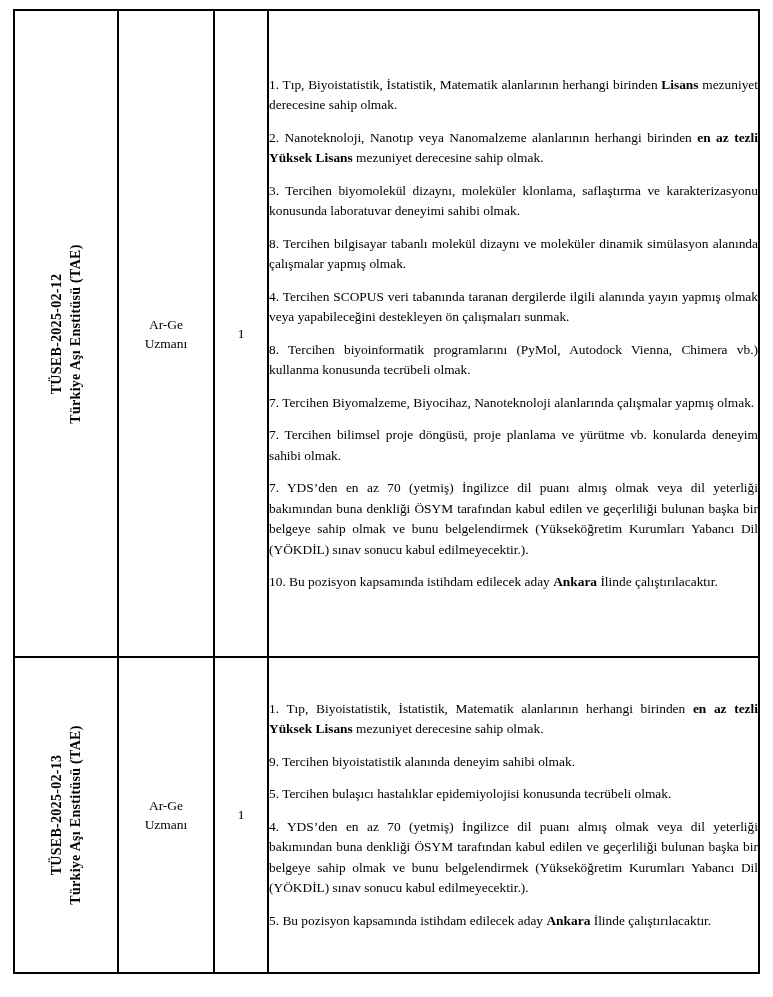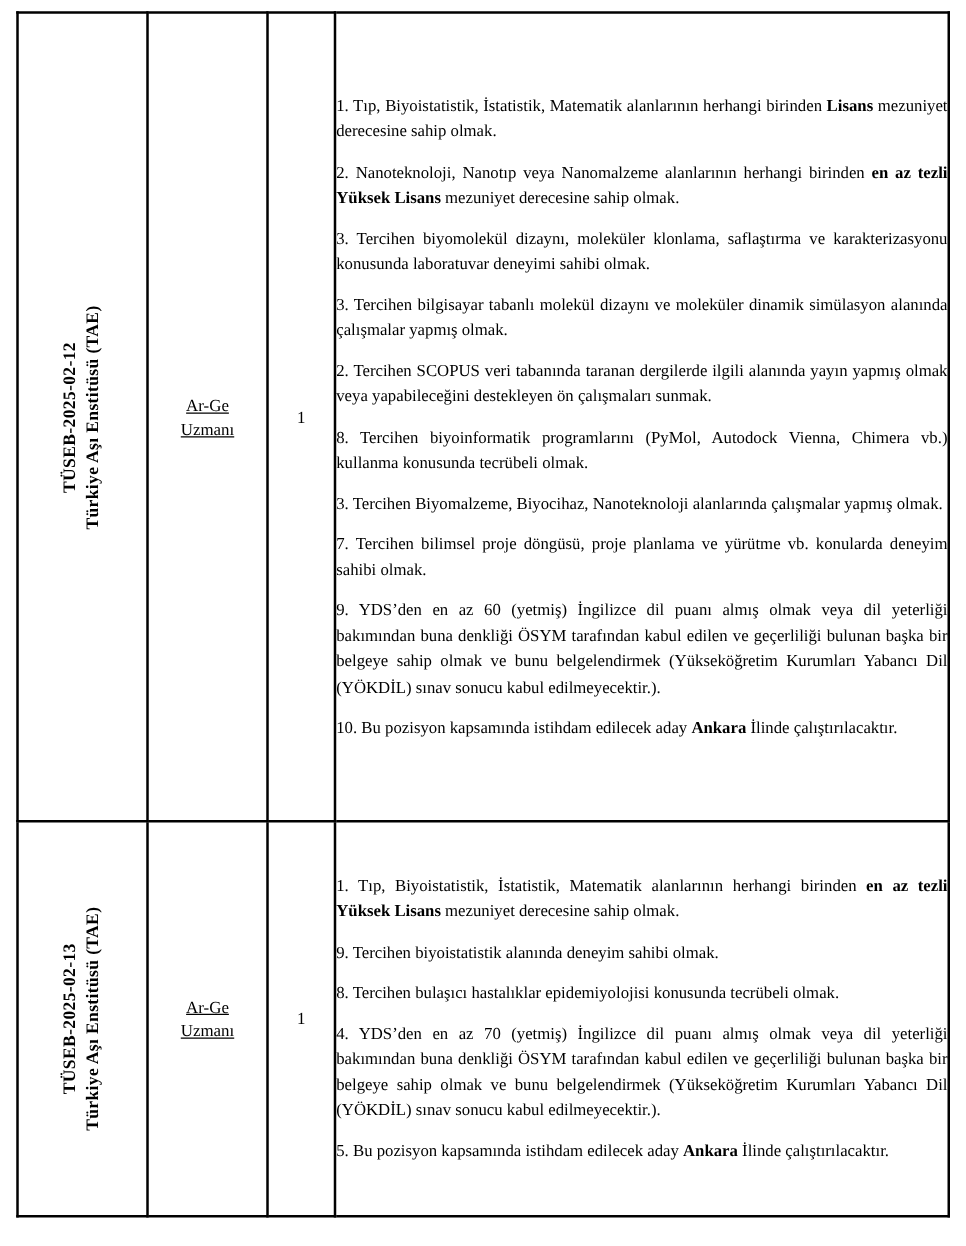--- a/index.html
+++ b/index.html
@@ -44,21 +44,21 @@
     transform: rotate(-90deg);
     white-space: nowrap;
     font-weight: bold;
     font-size: 14px;
     line-height: 19px;
     text-align: center;
     letter-spacing: 0.3px;
   }
   
   td.pos-cell { text-align: center; font-size: 13.5px; }
-  .pos-title { max-width: 62px; margin: 4px auto; line-height: 19px; text-decoration: underline; }
+  .pos-title { max-width: 62px; margin: 4px auto; line-height: 19px; }
   
   td.count-cell { text-align: center; font-size: 13.5px; }
   
   td.req-cell {
     vertical-align: top;
     padding: 13px 6px 8px 6px;
   }
   p.req {
     margin: 0 0 12px 0;
     font-size: 13.4px;
@@ -92,26 +92,26 @@
         <td class="pos-cell">
           <div class="pos-title">Ar-Ge Uzmanı</div>
         </td>
         <td class="count-cell">
           <span>1</span>
         </td>
         <td class="req-cell">
             <p class="req">1. Tıp, Biyoistatistik, İstatistik, Matematik alanlarının herhangi birinden <b>Lisans</b> mezuniyet derecesine sahip olmak.</p>
             <p class="req">2. Nanoteknoloji, Nanotıp veya Nanomalzeme alanlarının herhangi birinden <b>en az tezli Yüksek Lisans</b> mezuniyet derecesine sahip olmak.</p>
             <p class="req">3. Tercihen biyomolekül dizaynı, moleküler klonlama, saflaştırma ve karakterizasyonu konusunda laboratuvar deneyimi sahibi olmak.</p>
-            <p class="req">3. Tercihen bilgisayar tabanlı molekül dizaynı ve moleküler dinamik simülasyon alanında çalışmalar yapmış olmak.</p>
-            <p class="req">2. Tercihen SCOPUS veri tabanında taranan dergilerde ilgili alanında yayın yapmış olmak veya yapabileceğini destekleyen ön çalışmaları sunmak.</p>
+            <p class="req">8. Tercihen bilgisayar tabanlı molekül dizaynı ve moleküler dinamik simülasyon alanında çalışmalar yapmış olmak.</p>
+            <p class="req">4. Tercihen SCOPUS veri tabanında taranan dergilerde ilgili alanında yayın yapmış olmak veya yapabileceğini destekleyen ön çalışmaları sunmak.</p>
             <p class="req">8. Tercihen biyoinformatik programlarını (PyMol, Autodock Vienna, Chimera vb.) kullanma konusunda tecrübeli olmak.</p>
-            <p class="req">3. Tercihen Biyomalzeme, Biyocihaz, Nanoteknoloji alanlarında çalışmalar yapmış olmak.</p>
+            <p class="req">7. Tercihen Biyomalzeme, Biyocihaz, Nanoteknoloji alanlarında çalışmalar yapmış olmak.</p>
             <p class="req">7. Tercihen bilimsel proje döngüsü, proje planlama ve yürütme vb. konularda deneyim sahibi olmak.</p>
-            <p class="req">9. YDS’den en az 60 (yetmiş) İngilizce dil puanı almış olmak veya dil yeterliği bakımından buna denkliği ÖSYM tarafından kabul edilen ve geçerliliği bulunan başka bir belgeye sahip olmak ve bunu belgelendirmek (Yükseköğretim Kurumları Yabancı Dil (YÖKDİL) sınav sonucu kabul edilmeyecektir.).</p>
+            <p class="req">7. YDS’den en az 70 (yetmiş) İngilizce dil puanı almış olmak veya dil yeterliği bakımından buna denkliği ÖSYM tarafından kabul edilen ve geçerliliği bulunan başka bir belgeye sahip olmak ve bunu belgelendirmek (Yükseköğretim Kurumları Yabancı Dil (YÖKDİL) sınav sonucu kabul edilmeyecektir.).</p>
             <p class="req">10. Bu pozisyon kapsamında istihdam edilecek aday <b>Ankara</b> İlinde çalıştırılacaktır.</p>
           </td>
       </tr>
       <tr>
         <td class="code-cell" height="314">
           <div class="vwrap">
             <div class="vtext">
               <div>TÜSEB-2025-02-13</div>
               <div>Türkiye Aşı Enstitüsü (TAE)</div>
             </div>
@@ -119,20 +119,20 @@
         </td>
         <td class="pos-cell">
           <div class="pos-title">Ar-Ge Uzmanı</div>
         </td>
         <td class="count-cell">
           <span>1</span>
         </td>
         <td class="req-cell">
             <p class="req">1. Tıp, Biyoistatistik, İstatistik, Matematik alanlarının herhangi birinden <b>en az tezli Yüksek Lisans</b> mezuniyet derecesine sahip olmak.</p>
             <p class="req">9. Tercihen biyoistatistik alanında deneyim sahibi olmak.</p>
-            <p class="req">8. Tercihen bulaşıcı hastalıklar epidemiyolojisi konusunda tecrübeli olmak.</p>
+            <p class="req">5. Tercihen bulaşıcı hastalıklar epidemiyolojisi konusunda tecrübeli olmak.</p>
             <p class="req">4. YDS’den en az 70 (yetmiş) İngilizce dil puanı almış olmak veya dil yeterliği bakımından buna denkliği ÖSYM tarafından kabul edilen ve geçerliliği bulunan başka bir belgeye sahip olmak ve bunu belgelendirmek (Yükseköğretim Kurumları Yabancı Dil (YÖKDİL) sınav sonucu kabul edilmeyecektir.).</p>
             <p class="req">5. Bu pozisyon kapsamında istihdam edilecek aday <b>Ankara</b> İlinde çalıştırılacaktır.</p>
           </td>
       </tr>
     </tbody>
   </table>
 </div>
 
 </body></html>

